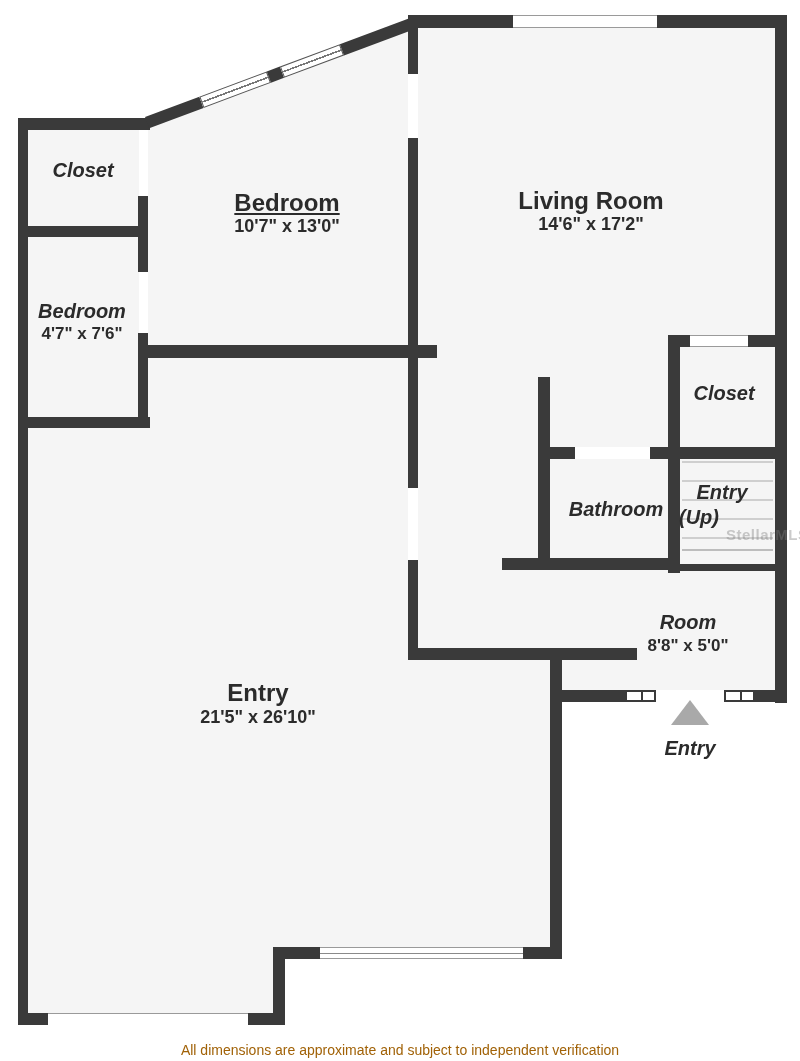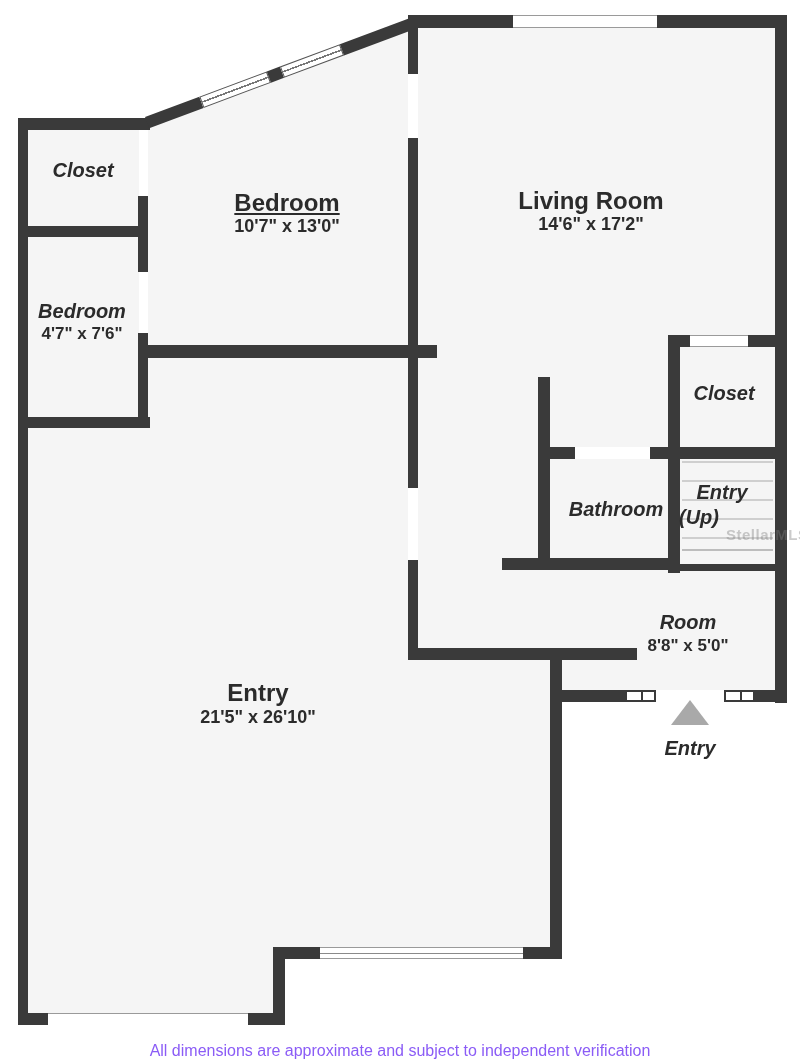--- a/index.html
+++ b/index.html
@@ -26,21 +26,21 @@
   .nm{font-size:20px;font-style:italic;}
   .nm-big{font-size:24px;}
   .dm{font-size:18px;}
   .dm-sm{font-size:17px;}
   .entry-arrow{position:absolute;left:671px;top:700px;width:0;height:0;
     border-left:19px solid transparent;border-right:19px solid transparent;
     border-bottom:25px solid #a9a9a9;}
   .watermark{position:absolute;left:726px;top:526px;font-size:15px;font-weight:bold;
     color:rgba(125,125,125,0.40);letter-spacing:0.5px;}
   .disclaimer{position:absolute;left:0;top:1042px;width:800px;text-align:center;
-    font-size:16px;color:#8b5cf6;}
+    font-size:14px;color:#a16207;}
 </style>
 </head>
 <body>
 
 <div id="canvas">
 
   <div class="floor" style="left:26px;top:126px;width:116px;height:104px;"></div>
   <div class="floor" style="left:26px;top:230px;width:116px;height:192px;"></div>
   <div class="floor" style="left:145px;top:18px;width:270px;height:336px;clip-path:polygon(0 104px,270px 0,270px 336px,0 336px);"></div>
   <div class="floor" style="left:411px;top:24px;width:366px;height:670px;"></div>

